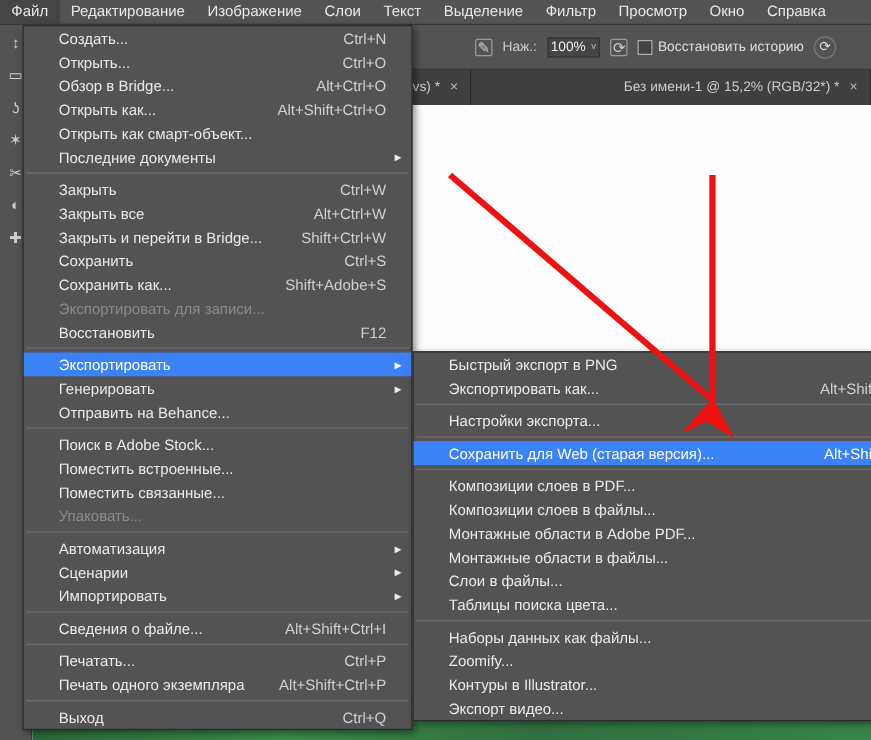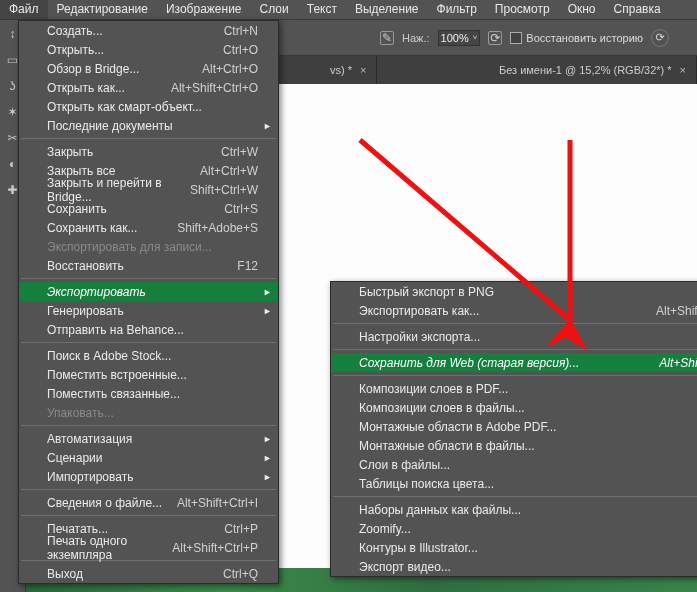--- a/index.html
+++ b/index.html
@@ -105,42 +105,41 @@
   
   .dropdown {
     position: absolute;
     background: #535353;
     border: 1px solid #2b2b2b;
     box-shadow: 2px 2px 6px rgba(0,0,0,.5);
   }
   .dd-file {
     left: 18px;
     top: 20px;
-    width: 261px;
+    width: 312px;
   }
   .dd-export {
     left: 330px;
     top: 281px;
     width: 436px;
   }
   .mi {
     display: flex;
     align-items: center;
     padding: 2px 20px 2px 28px;
     height: 19px;
     color: #eaeaea;
     position: relative;
   }
   .mi .label { flex: 1; }
   .mi .shortcut { color: #d0d0d0; }
   .mi.disabled .label, .mi.disabled .shortcut { color: #8a8a8a; }
   .mi.highlight {
-    background: #15803d;
+    background: #3b82f6;
     color: #fff;
-    font-style: italic;
   }
   .mi.highlight .shortcut { color:#fff; }
   .mi-sub::after {
     content: "►";
     position: absolute;
     right: 6px;
     font-size: 9px;
     color: inherit;
   }
   .sep {

